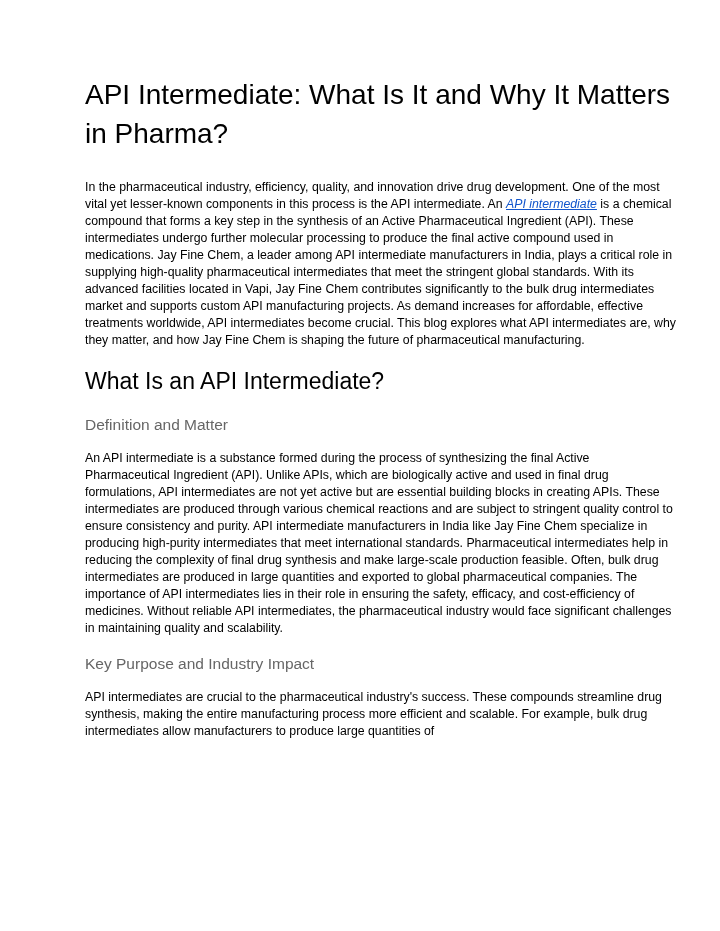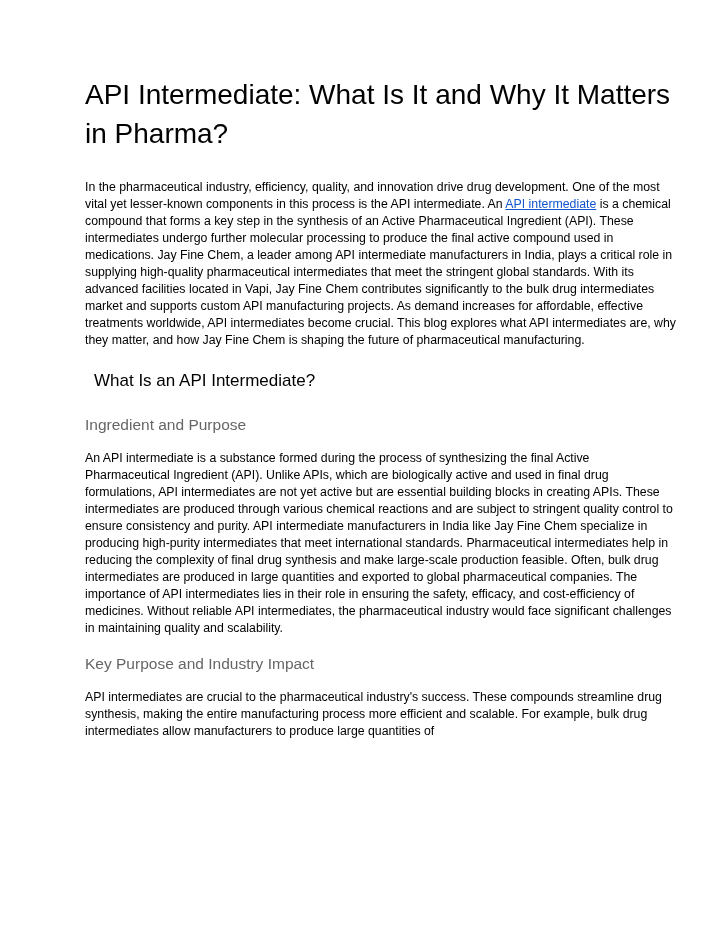--- a/index.html
+++ b/index.html
@@ -23,22 +23,22 @@
   }
   h1.doc-title {
     margin: 0 0 26px 0;
     font-size: 28px;
     line-height: 39px;
     font-weight: 400;
     color: var(--heading-text, #000000);
     letter-spacing: 0;
   }
   h2.doc-h2 {
-    margin: 20px 0 22px 9px;
-    font-size: 17px;
+    margin: 20px 0 22px 0;
+    font-size: 23px;
     line-height: 24px;
     font-weight: 400;
     color: var(--heading-text, #000000);
   }
   h3.doc-h3 {
     margin: 0 0 15px 0;
     font-size: 15.5px;
     line-height: 20px;
     font-weight: 400;
     color: var(--subheading-text, #666666);
@@ -47,34 +47,35 @@
     margin: 0 0 17px 0;
     font-size: 12.3px;
     line-height: 17px;
     font-weight: 400;
     color: var(--body-text, #000000);
   }
   a.doc-link {
     color: var(--link-color, #1155cc);
     text-decoration: underline;
     cursor: pointer;
+    font-style: italic;
   }
 </style>
 </head>
 <body style="--page-bg: #ffffff; --body-text: #000000; --heading-text: #000000; --subheading-text: #666666; --link-color: #1155cc;">
 
 <div class="page">
 
   <h1 class="doc-title">API Intermediate: What Is It and Why It Matters in Pharma?</h1>
 
   <p class="doc-body">In the pharmaceutical industry, efficiency, quality, and innovation drive drug development. One of the most vital yet lesser-known components in this process is the API intermediate. An <a class="doc-link" href="#">API intermediate</a> is a chemical compound that forms a key step in the synthesis of an Active Pharmaceutical Ingredient (API). These intermediates undergo further molecular processing to produce the final active compound used in medications. Jay Fine Chem, a leader among API intermediate manufacturers in India, plays a critical role in supplying high-quality pharmaceutical intermediates that meet the stringent global standards. With its advanced facilities located in Vapi, Jay Fine Chem contributes significantly to the bulk drug intermediates market and supports custom API manufacturing projects. As demand increases for affordable, effective treatments worldwide, API intermediates become crucial. This blog explores what API intermediates are, why they matter, and how Jay Fine Chem is shaping the future of pharmaceutical manufacturing.</p>
 
   <h2 class="doc-h2">What Is an API Intermediate?</h2>
 
-  <h3 class="doc-h3">Ingredient and Purpose</h3>
+  <h3 class="doc-h3">Definition and Matter</h3>
 
   <p class="doc-body">An API intermediate is a substance formed during the process of synthesizing the final Active Pharmaceutical Ingredient (API). Unlike APIs, which are biologically active and used in final drug formulations, API intermediates are not yet active but are essential building blocks in creating APIs. These intermediates are produced through various chemical reactions and are subject to stringent quality control to ensure consistency and purity. API intermediate manufacturers in India like Jay Fine Chem specialize in producing high-purity intermediates that meet international standards. Pharmaceutical intermediates help in reducing the complexity of final drug synthesis and make large-scale production feasible. Often, bulk drug intermediates are produced in large quantities and exported to global pharmaceutical companies. The importance of API intermediates lies in their role in ensuring the safety, efficacy, and cost-efficiency of medicines. Without reliable API intermediates, the pharmaceutical industry would face significant challenges in maintaining quality and scalability.</p>
 
 
   <h3 class="doc-h3">Key Purpose and Industry Impact</h3>
 
   <p class="doc-body">API intermediates are crucial to the pharmaceutical industry's success. These compounds streamline drug synthesis, making the entire manufacturing process more efficient and scalable. For example, bulk drug intermediates allow manufacturers to produce large quantities of</p>
 
 </div>
 

